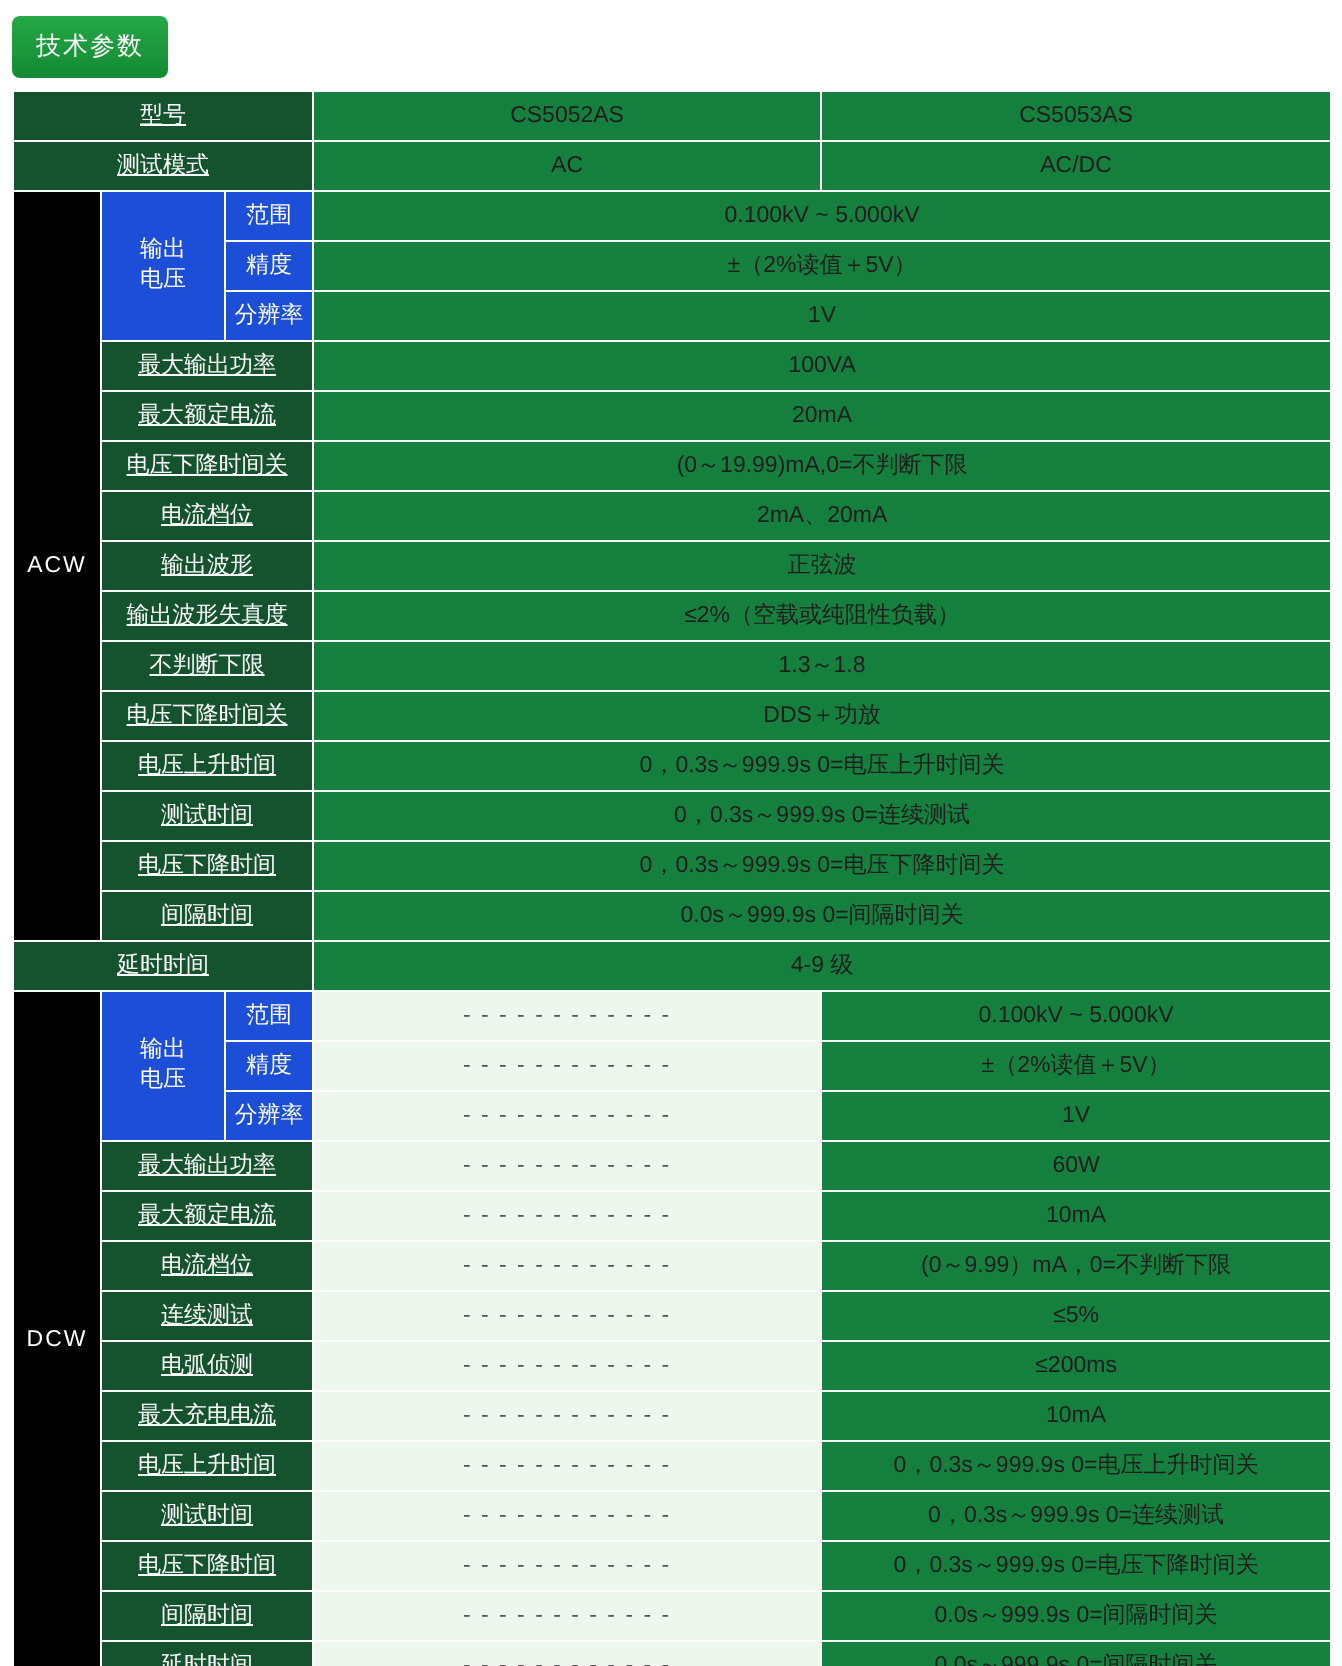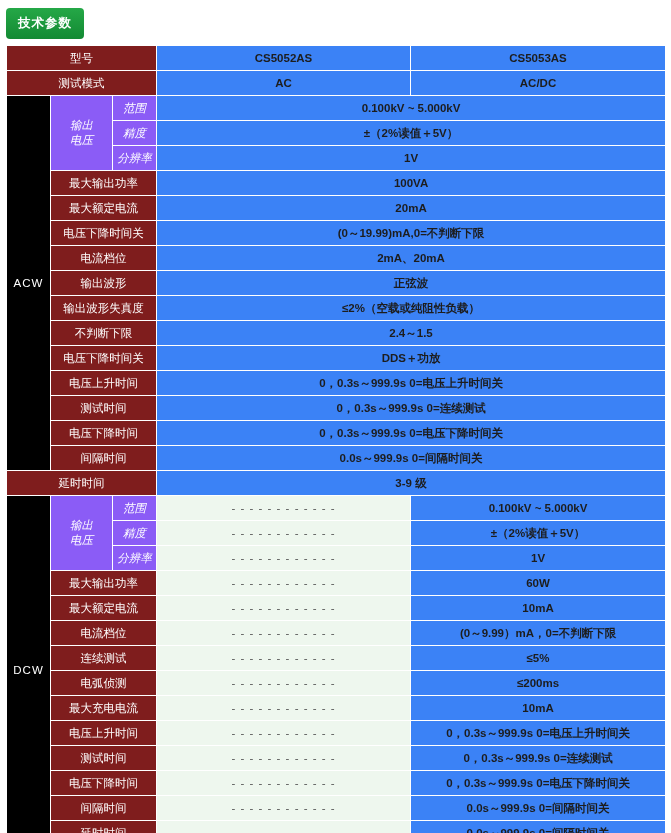--- a/index.html
+++ b/index.html
@@ -11,21 +11,21 @@
     color:#222;
   }
   .page{width:671px;position:relative;}
   .title-wrap{padding:8px 0 6px 6px;}
   .title-tab{
     display:inline-block;
     background:#1a9a3c;
     background:linear-gradient(#25a847,#138a33);
     color:#ffffff;
     font-size:12.5px;
-    font-weight:bold;
+    font-weight:normal;
     padding:7px 12px;
     border-radius:4px;
     letter-spacing:1px;
   }
   table.spec{
     border-collapse:collapse;
     width:659px;
     margin:0 6px 6px 6px;
     table-layout:fixed;
   }
@@ -33,41 +33,40 @@
     border:1px solid #ffffff;
     padding:3px 4px;
     font-size:11.5px;
     line-height:15px;
     vertical-align:middle;
     text-align:center;
     height:18px;
   }
   
   td.lbl{
-    background:#7f1d1d;
+    background:#14532d;
     color:#ffffff;
     font-weight:normal;
     white-space:nowrap;
+    text-decoration:underline;
   }
   td.grp{
     background:#000000;
     color:#ffffff;
     font-weight:normal;
     letter-spacing:1px;
   }
   td.sub{
-    background:#8b5cf6;
-    color:#ffffff;
-    font-style:italic;
+    background:#1d4ed8;
+    color:#ffffff;
   }
   
   td.val{
-    background:#3b82f6;
+    background:#15803d;
     color:#1d1d1d;
-    font-weight:bold;
   }
   td.dash{
     background:#eef7ee;
     color:#555;
     letter-spacing:1px;
   }
   
   col.c1{width:44px}
   col.c2{width:62px}
   col.c3{width:44px}
@@ -140,21 +139,21 @@
       <tr>
         <td class="lbl" colspan="2">输出波形</td>
         <td class="val" colspan="2">正弦波</td>
       </tr>
       <tr>
         <td class="lbl" colspan="2">输出波形失真度</td>
         <td class="val" colspan="2">≤2%（空载或纯阻性负载）</td>
       </tr>
       <tr>
         <td class="lbl" colspan="2">不判断下限</td>
-        <td class="val" colspan="2">2.4～1.5</td>
+        <td class="val" colspan="2">1.3～1.8</td>
       </tr>
       <tr>
         <td class="lbl" colspan="2">电压下降时间关</td>
         <td class="val" colspan="2">DDS＋功放</td>
       </tr>
       <tr>
         <td class="lbl" colspan="2">电压上升时间</td>
         <td class="val" colspan="2">0，0.3s～999.9s  0=电压上升时间关</td>
       </tr>
       <tr>
@@ -165,21 +164,21 @@
         <td class="lbl" colspan="2">电压下降时间</td>
         <td class="val" colspan="2">0，0.3s～999.9s  0=电压下降时间关</td>
       </tr>
       <tr>
         <td class="lbl" colspan="2">间隔时间</td>
         <td class="val" colspan="2">0.0s～999.9s    0=间隔时间关</td>
       </tr>
 
       <tr>
         <td class="lbl" colspan="3">延时时间</td>
-        <td class="val" colspan="2">3-9 级</td>
+        <td class="val" colspan="2">4-9 级</td>
       </tr>
 
       <tr>
         <td class="grp" rowspan="14">DCW</td>
         <td class="sub" rowspan="3">
           <div>输出</div>
           <div>电压</div>
         </td>
         <td class="sub">范围</td>
         <td class="dash">- - - - - - - - - - - -</td>

